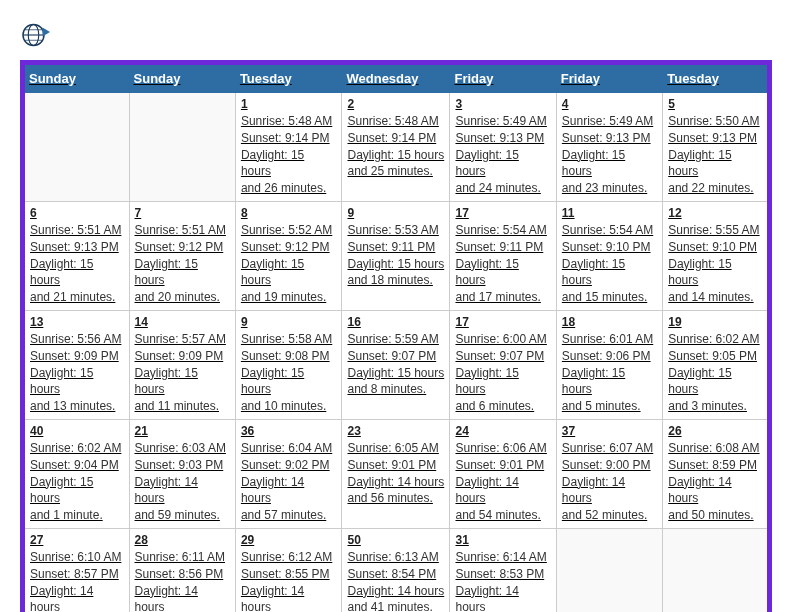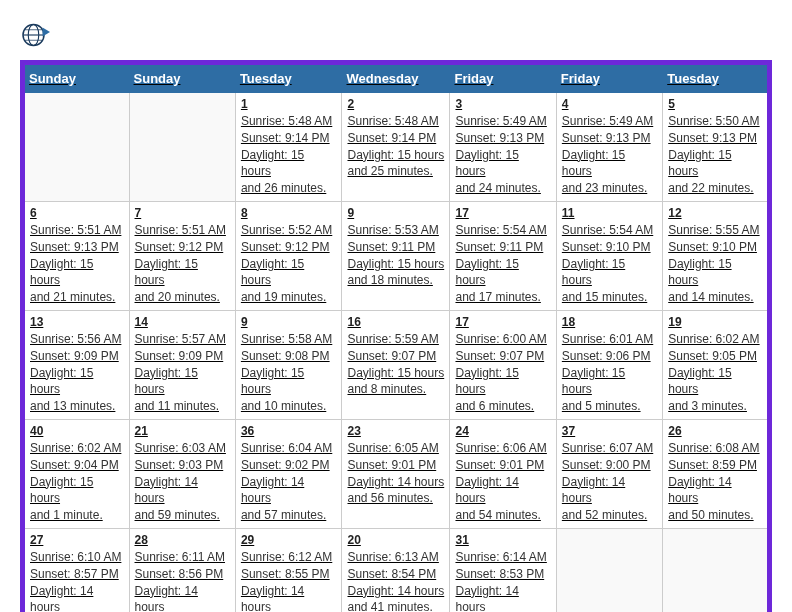--- a/index.html
+++ b/index.html
@@ -247,21 +247,21 @@
         </td>
         <td>
           <span class="day-num">28</span>
           <div class="day-info">Sunrise: 6:11 AM<br>Sunset: 8:56 PM<br>Daylight: 14 hours<br>and 45 minutes.</div>
         </td>
         <td>
           <span class="day-num">29</span>
           <div class="day-info">Sunrise: 6:12 AM<br>Sunset: 8:55 PM<br>Daylight: 14 hours<br>and 43 minutes.</div>
         </td>
         <td>
-          <span class="day-num">20</span>
+          <span class="day-num">50</span>
           <div class="day-info">Sunrise: 6:13 AM<br>Sunset: 8:54 PM<br>Daylight: 14 hours<br>and 41 minutes.</div>
         </td>
         <td>
           <span class="day-num">31</span>
           <div class="day-info">Sunrise: 6:14 AM<br>Sunset: 8:53 PM<br>Daylight: 14 hours<br>and 39 minutes.</div>
         </td>
         <td class="empty"></td>
         <td class="empty"></td>
       </tr>
     </tbody>

